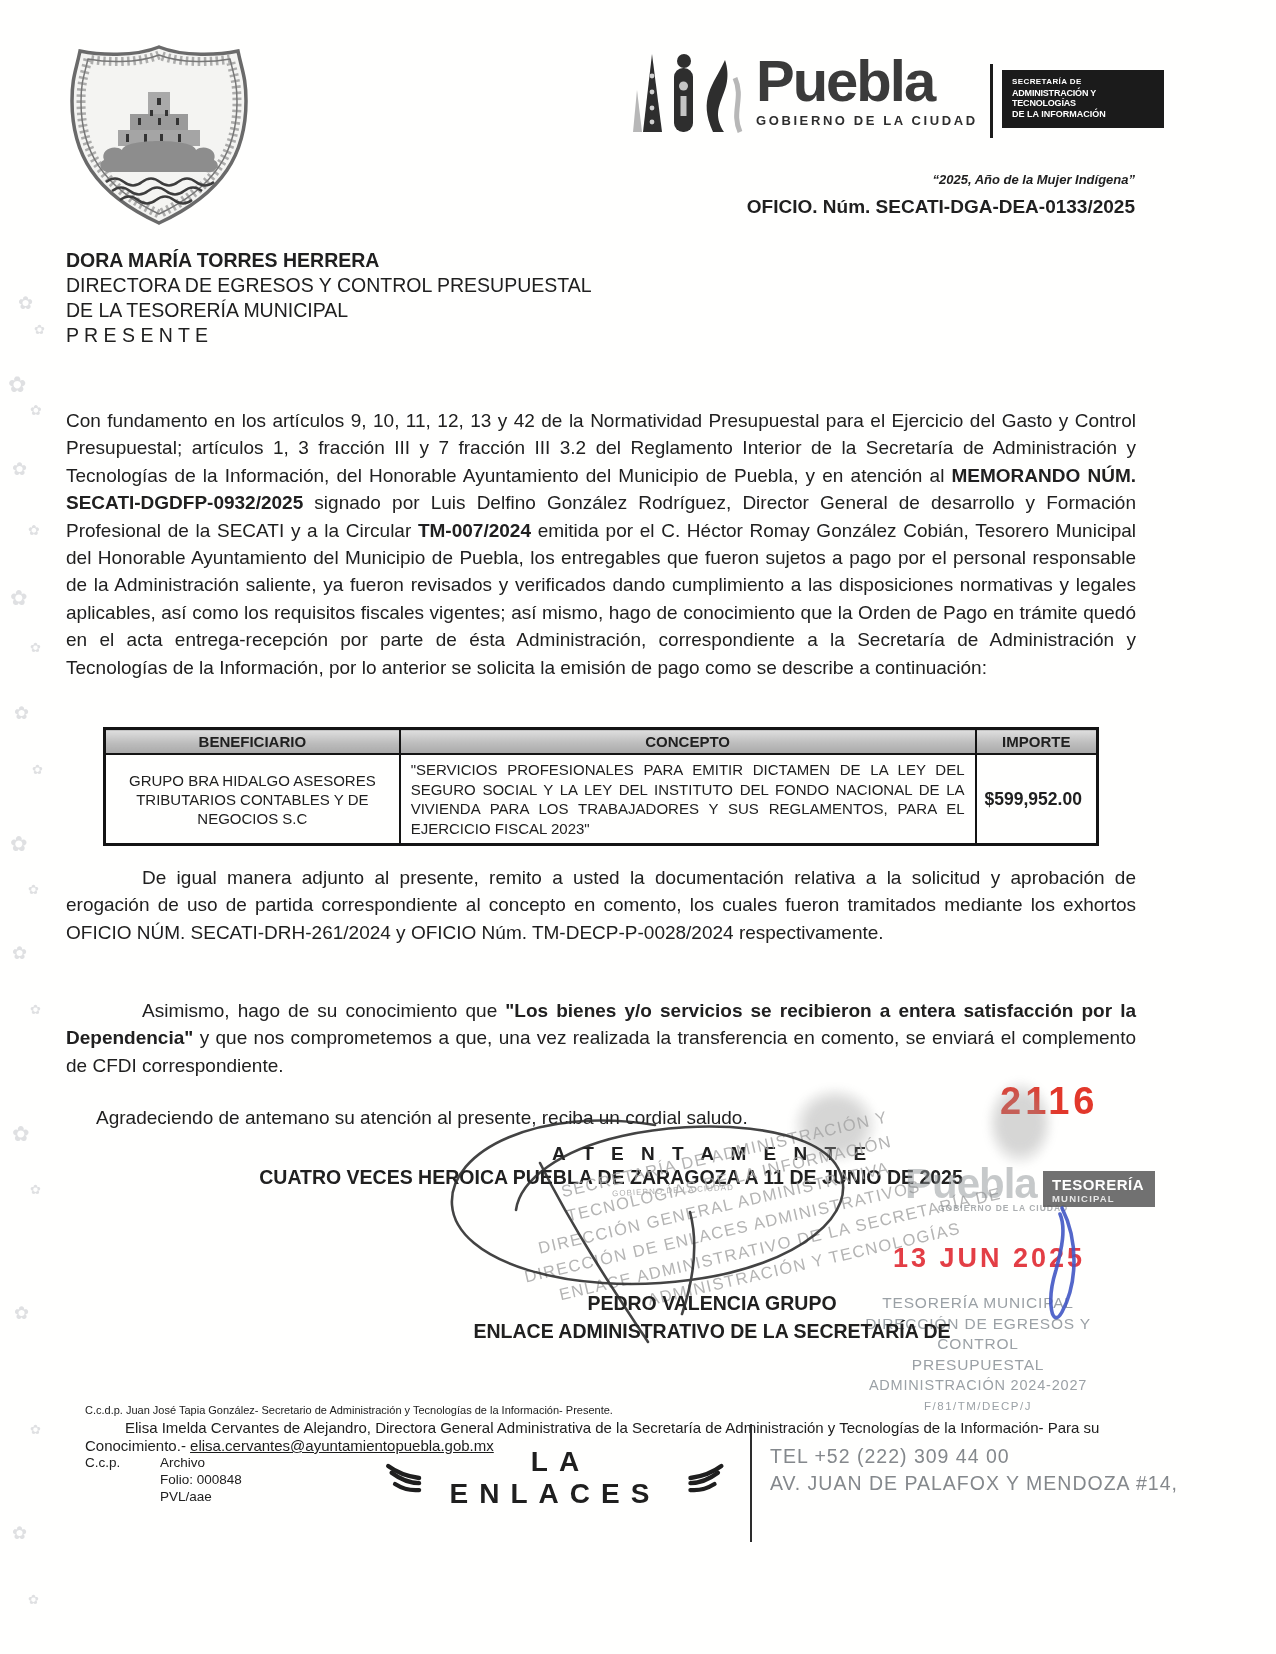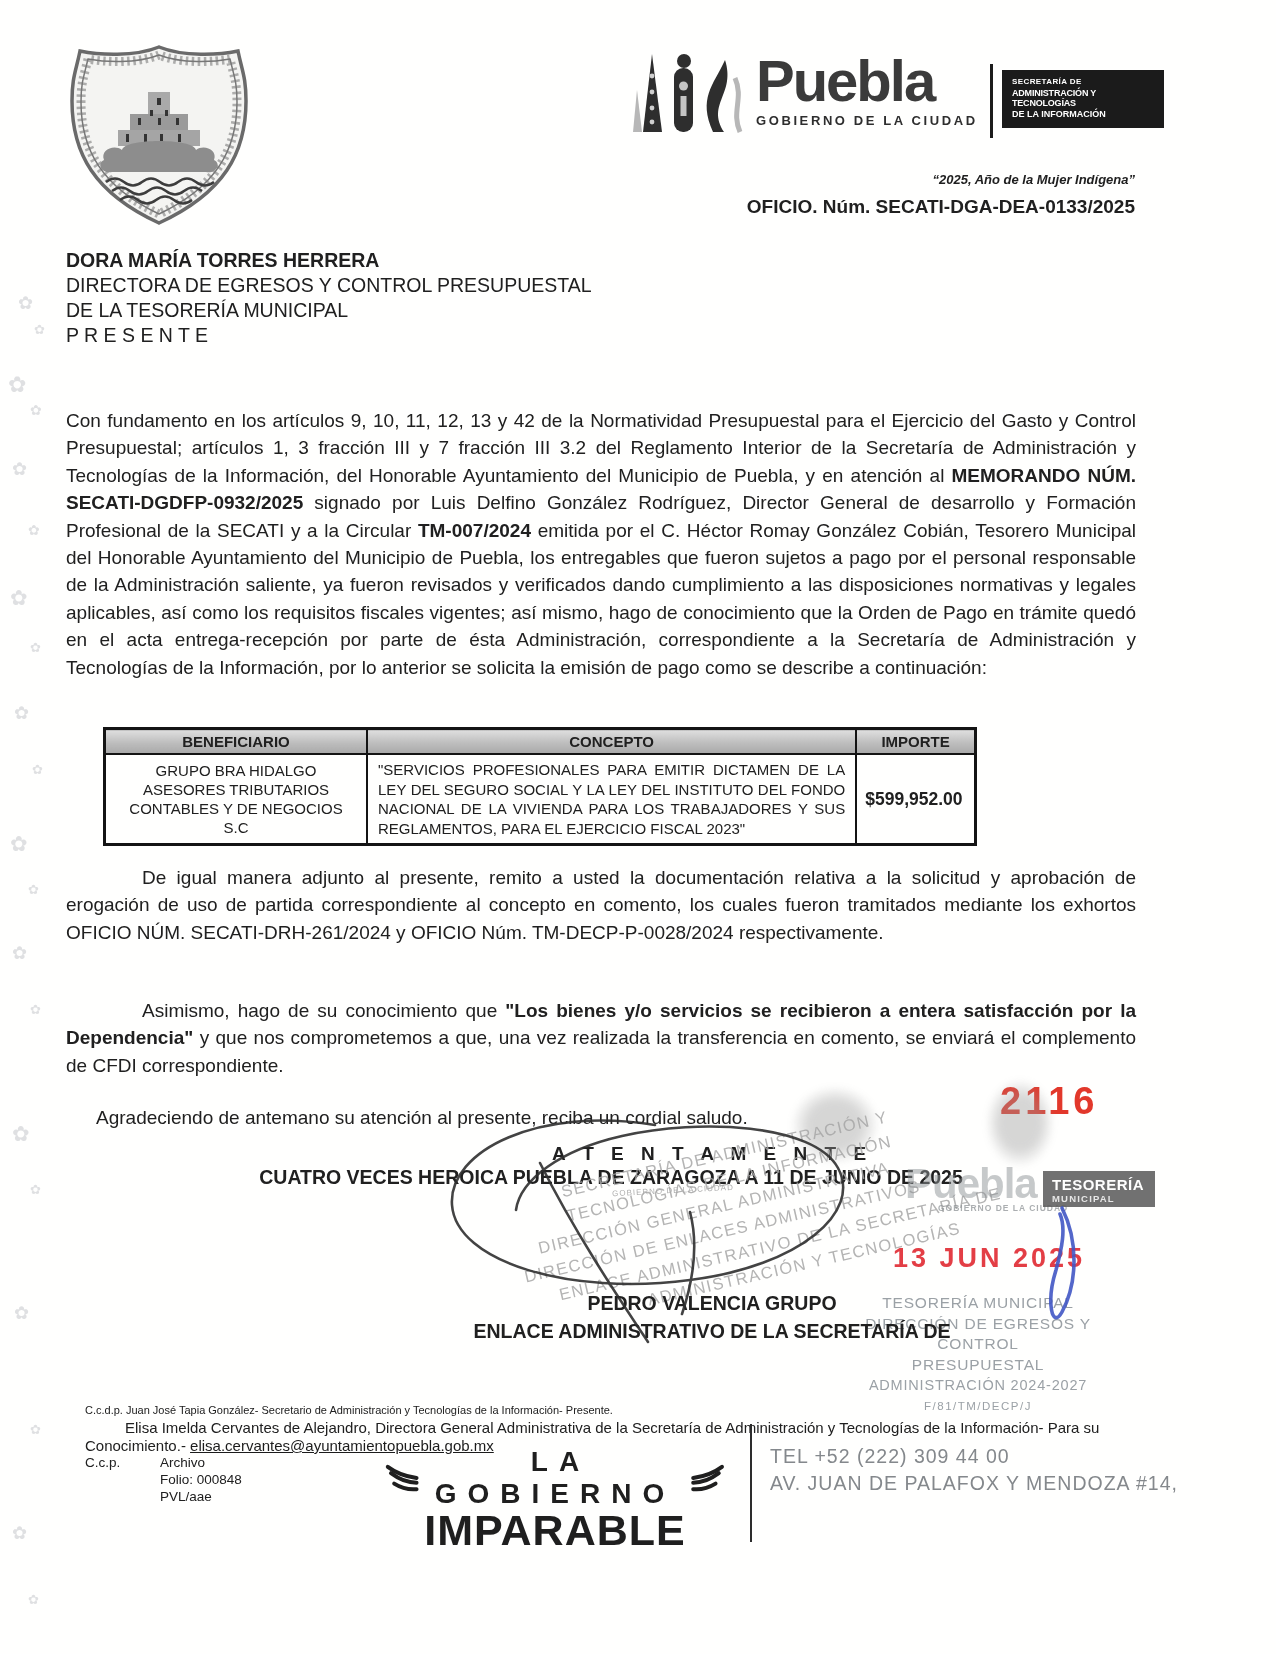--- a/index.html
+++ b/index.html
@@ -24,21 +24,21 @@
   .addr{left:66px;top:248px;font-size:19.5px;line-height:25px;}
   .addr .nm{font-weight:700;}
   
   .p{position:absolute;left:66px;width:1070px;font-size:19px;line-height:27.4px;text-align:justify;}
   .p1{top:388px;}
   .p2{top:845px;text-indent:76px;}
   .p3{top:978px;text-indent:76px;}
   .closing{top:1085px;text-indent:30px;text-align:left;}
   
   .tblwrap{left:103px;top:727px;}
-  table{border-collapse:collapse;width:874px;border:3px solid #141414;}
+  table{border-collapse:collapse;width:996px;border:3px solid #141414;}
   th{background:linear-gradient(180deg,#dedede 0%,#bdbdbd 55%,#a9a9a9 100%);
      border:2px solid #141414;font-size:15px;font-weight:700;height:23px;padding:0;}
   td{border:2px solid #141414;vertical-align:middle;}
   td.benef{font-size:15px;line-height:19px;text-align:center;padding:6px 16px;}
   td.conc{font-size:15px;line-height:19.5px;text-align:justify;padding:5px 10px;}
   td.imp{font-size:17.5px;font-weight:700;padding-left:8px;}
   
   .rcv-num{left:1000px;top:1080px;font-size:38px;font-weight:700;color:#e0281a;letter-spacing:4px;
            opacity:.92;}
   .atent{left:312px;top:1143px;width:800px;text-align:center;font-size:19px;font-weight:700;letter-spacing:6px;}
@@ -268,30 +268,29 @@
 
   <div class="abs capital">
     <div class="row1">
       <svg width="46" height="40" viewBox="0 0 46 40">
         <g fill="none" stroke="#1f1f1f" stroke-width="5" stroke-linecap="round">
           <path d="M42 12 C28 10 14 4 6 -2" transform="translate(0,8)"></path>
           <path d="M42 20 C30 20 18 14 10 8" transform="translate(0,6)"></path>
           <path d="M42 28 C32 29 22 26 14 21" transform="translate(0,6)"></path>
         </g>
       </svg>
-      <span class="lc">LA GOBIERNO</span>
+      <span class="lc">LA ENLACES</span>
       <svg width="46" height="40" viewBox="0 0 46 40" style="transform:scaleX(-1)">
         <g fill="none" stroke="#1f1f1f" stroke-width="5" stroke-linecap="round">
           <path d="M42 12 C28 10 14 4 6 -2" transform="translate(0,8)"></path>
           <path d="M42 20 C30 20 18 14 10 8" transform="translate(0,6)"></path>
           <path d="M42 28 C32 29 22 26 14 21" transform="translate(0,6)"></path>
         </g>
       </svg>
     </div>
-    <div class="imp2">IMPARABLE</div>
   </div>
 
   <div class="abs f-divider"></div>
   <div class="abs contact">
     <div>TEL +52 (222) 309 44 00</div>
     <div>AV. JUAN DE PALAFOX Y MENDOZA #14,</div>
   </div>
 
 </div>
 

